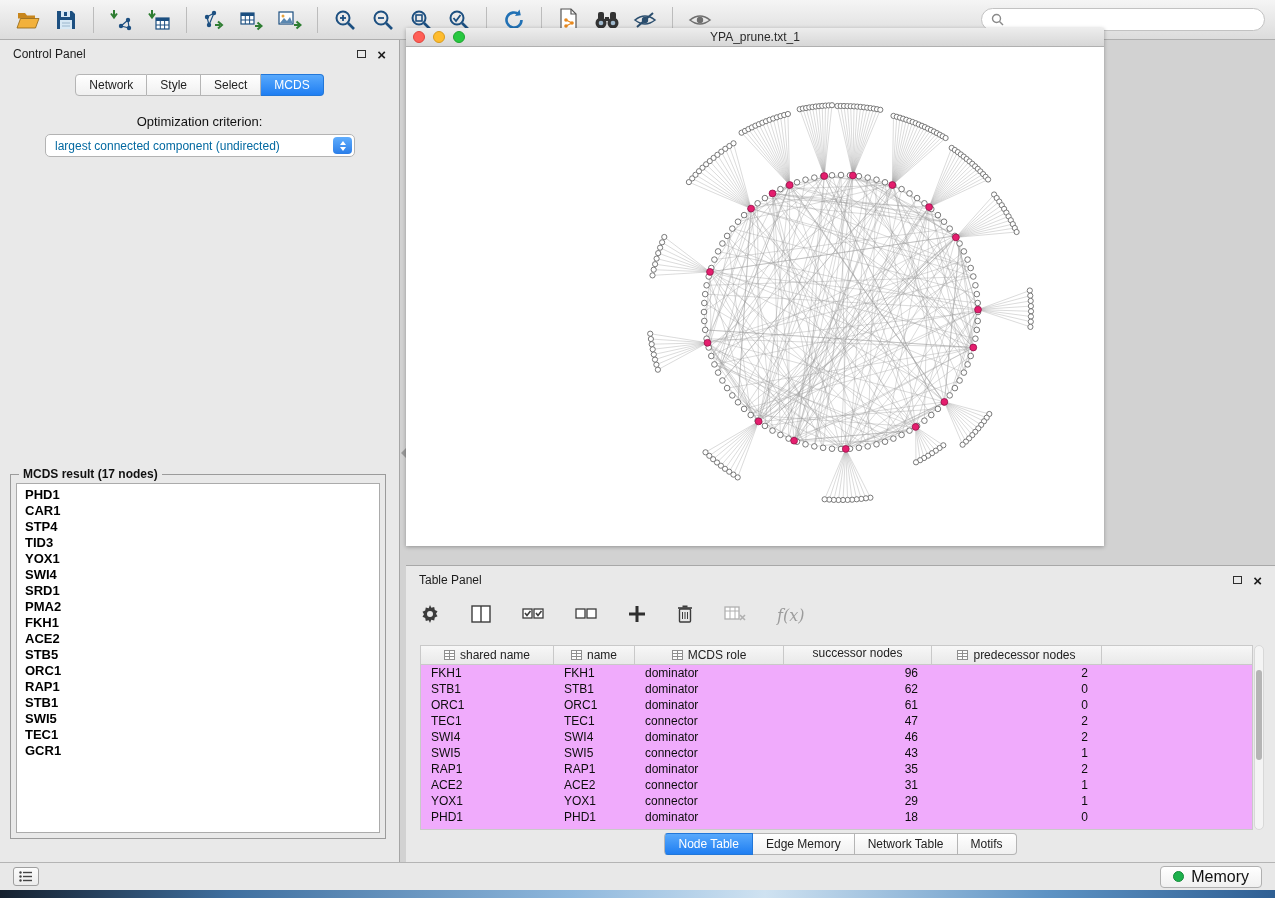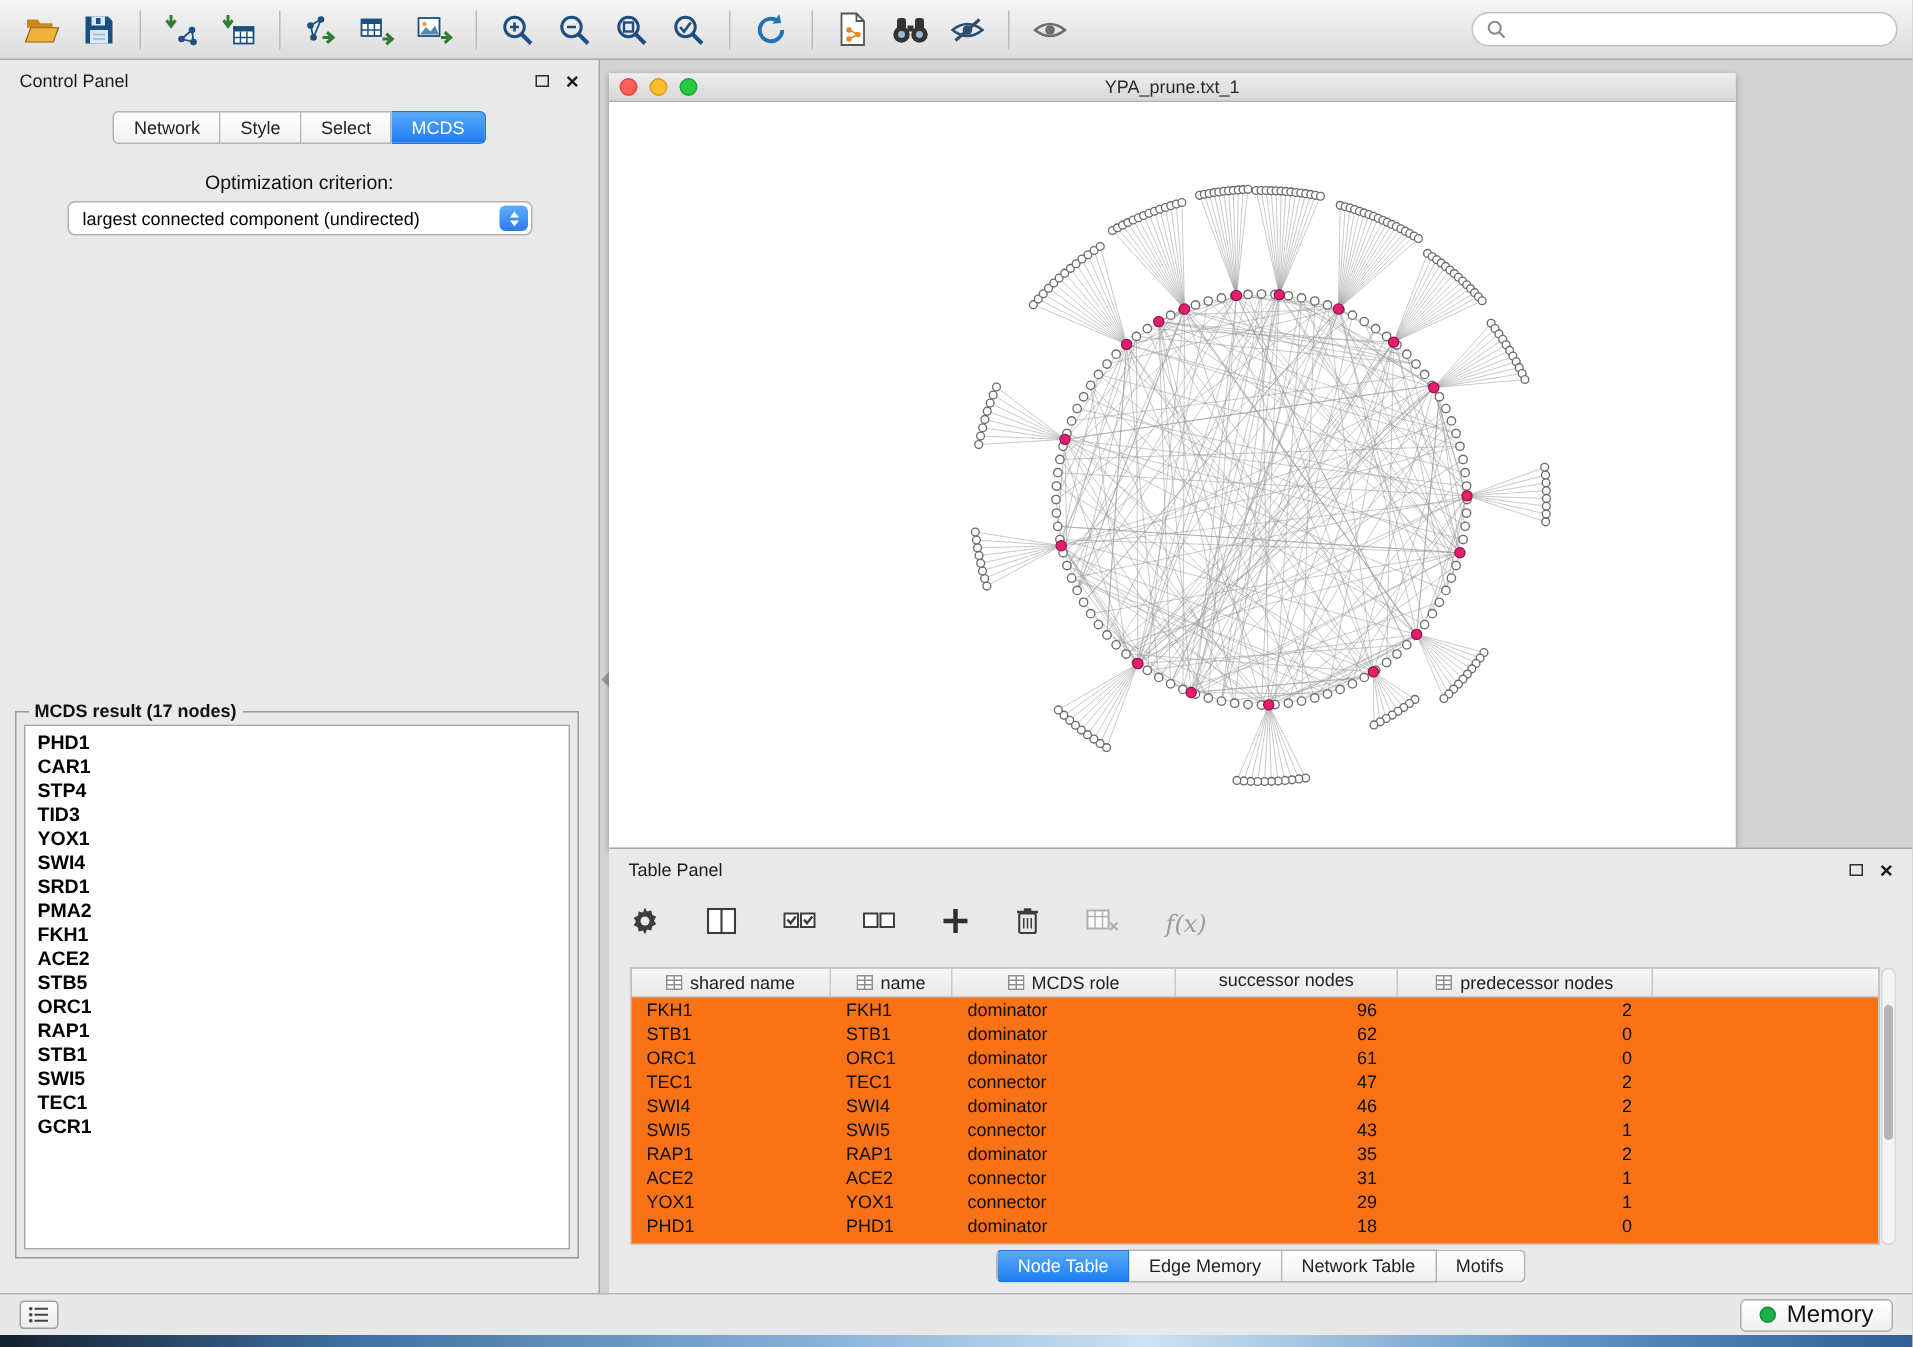--- a/index.html
+++ b/index.html
@@ -22,52 +22,52 @@
 
   .seg{font-size:12px;padding:3px 13px;background:linear-gradient(#ffffff,#f0f0f0);border:1px solid #b5b5b5;border-left:none;color:#222;cursor:default;}
   .seg:first-child{border-left:1px solid #b5b5b5;border-radius:4px 0 0 4px;}
   .seg:last-child{border-radius:0 4px 4px 0;}
   .seg-active{background:linear-gradient(#58a9fc,#1f7ef2);border-color:#2277d8;color:#fff;}
 
   
   .control-panel{position:absolute;left:0;top:40px;width:400px;height:822px;background:#e9e9e9;border-right:1px solid #a6a6a6;}
   .cp-tabs{display:flex;justify-content:center;margin-top:6px;}
   .opt-label{position:absolute;left:0;width:100%;top:74px;text-align:center;font-size:13px;color:#111;}
-  .dropdown{position:absolute;left:45px;top:94px;width:310px;height:23px;background:#fff;border:1px solid #b3b3b3;border-radius:5px;display:flex;align-items:center;padding:0 26px 0 9px;font-size:12px;color:#000000;}
+  .dropdown{position:absolute;left:45px;top:94px;width:310px;height:23px;background:#fff;border:1px solid #b3b3b3;border-radius:5px;display:flex;align-items:center;padding:0 26px 0 9px;font-size:12px;color:#0369a1;}
   .dd-stepper{position:absolute;right:2px;top:2px;bottom:2px;width:19px;border-radius:4px;background:linear-gradient(#5fadfd,#2a7de8);display:flex;flex-direction:column;align-items:center;justify-content:center;gap:2px;}
   .chev-up{width:0;height:0;border-left:3.5px solid transparent;border-right:3.5px solid transparent;border-bottom:4.5px solid #fff;}
   .chev-down{width:0;height:0;border-left:3.5px solid transparent;border-right:3.5px solid transparent;border-top:4.5px solid #fff;}
   .btn-row{position:absolute;left:0;top:128px;width:100%;display:flex;justify-content:center;gap:13px;}
   .btn{height:23px;padding:0 15px;font-size:13px;background:linear-gradient(#ffffff,#f0f0f0);border:1px solid #b3b3b3;border-radius:5px;color:#111;font-family:"Liberation Sans",sans-serif;}
   .btn-focus{box-shadow:0 0 0 3px #8fc0f3;border-color:#4c8fdd;}
   .mcds-fieldset{position:absolute;left:10px;top:427px;width:376px;height:372px;border:1px solid #9b9b9b;font-weight:bold;}
   .mcds-fieldset legend{font-size:12px;margin-left:8px;padding:0 4px;color:#111;}
   .result-list{position:absolute;left:5px;right:5px;top:2px;bottom:5px;background:#fff;border:1px solid #ababab;overflow:hidden;padding-top:3px;}
   .list-item{font-size:13px;line-height:16px;padding-left:8px;color:#000;}
 
   
   .v-splitter{position:absolute;left:400px;top:40px;width:6px;height:822px;background:#d2d2d2;}
   .v-splitter .grip{position:absolute;left:1px;top:408px;width:0;height:0;border-top:5px solid transparent;border-bottom:5px solid transparent;border-right:5px solid #9a9a9a;}
   .h-splitter{position:absolute;left:406px;top:562px;width:869px;height:3px;background:#d2d2d2;}
 
   
-  .network-window{position:absolute;left:406px;top:49px;width:751px;height:518px;background:#fff;box-shadow:0 1px 4px rgba(0,0,0,0.3);}
+  .network-window{position:absolute;left:406px;top:28px;width:698px;height:518px;background:#fff;box-shadow:0 1px 4px rgba(0,0,0,0.3);}
   .net-titlebar{position:relative;height:19px;background:linear-gradient(#ededed,#d7d7d7);border-bottom:1px solid #b0b0b0;display:flex;align-items:center;padding:0 7px;}
   .tl{width:12px;height:12px;border-radius:50%;margin-right:8px;flex:0 0 auto;}
   .tl-red{background:#ff5f57;border:1px solid #e0443e;}
   .tl-yellow{background:#febc2e;border:1px solid #d89c1d;}
   .tl-green{background:#28c840;border:1px solid #1da52f;}
   .net-title{position:absolute;left:0;right:0;text-align:center;font-size:12px;color:#2a2a2a;}
   .net-canvas{height:498px;background:#fff;overflow:hidden;}
 
   
   .table-panel{position:absolute;left:406px;top:565px;width:869px;height:297px;background:#e9e9e9;border-top:1px solid #a8a8a8;}
   .tp-toolbar{position:absolute;left:14px;top:30px;right:14px;height:38px;display:flex;align-items:center;gap:31px;}
   .fx{font-family:"DejaVu Serif",serif;font-style:italic;font-size:16px;color:#9c9c9c;}
-  .tbl{position:absolute;left:14px;top:79px;right:22px;bottom:32px;background:#f97316;border:1px solid #c9c9c9;overflow:hidden;}
+  .tbl{position:absolute;left:14px;top:79px;right:22px;bottom:32px;background:#f0abfc;border:1px solid #c9c9c9;overflow:hidden;}
   .tbl-head{display:flex;height:19px;background:linear-gradient(#f7f7f7,#e9e9e9);border-bottom:1px solid #c9c9c9;}
   .th{display:flex;align-items:center;justify-content:center;gap:5px;font-size:12px;color:#222;border-right:1px solid #c9c9c9;overflow:hidden;white-space:nowrap;}
   .th.filler{flex:1;border-right:none;}
   .c0{width:133px;}.c1{width:81px;}.c2{width:149px;}.c3{width:148px;flex-direction:column;}.c4{width:170px;}
   .sort-caret{width:0;height:0;border-left:4px solid transparent;border-right:4px solid transparent;border-top:5px solid #4a4a4a;margin-left:5px;}
   .tr{display:flex;height:16px;align-items:center;}
   .td{font-size:12px;color:#0d0d0d;padding-left:10px;overflow:hidden;white-space:nowrap;}
   .td.num{text-align:right;padding-right:14px;padding-left:0;}
   .vscroll{position:absolute;right:11px;top:79px;bottom:32px;width:10px;background:#f4f4f4;border:1px solid #d8d8d8;border-radius:5px;}
   .vthumb{position:absolute;left:1px;top:24px;width:6px;height:90px;background:#b5b5b5;border-radius:3px;}

